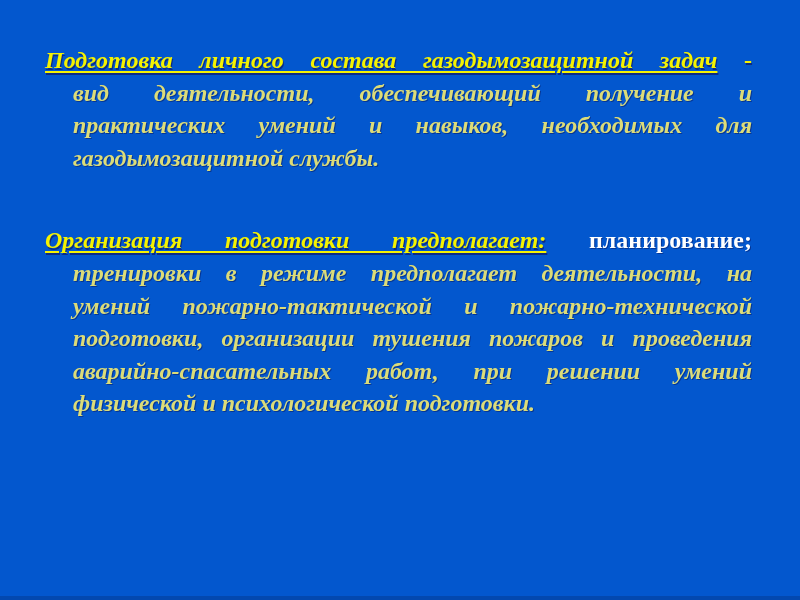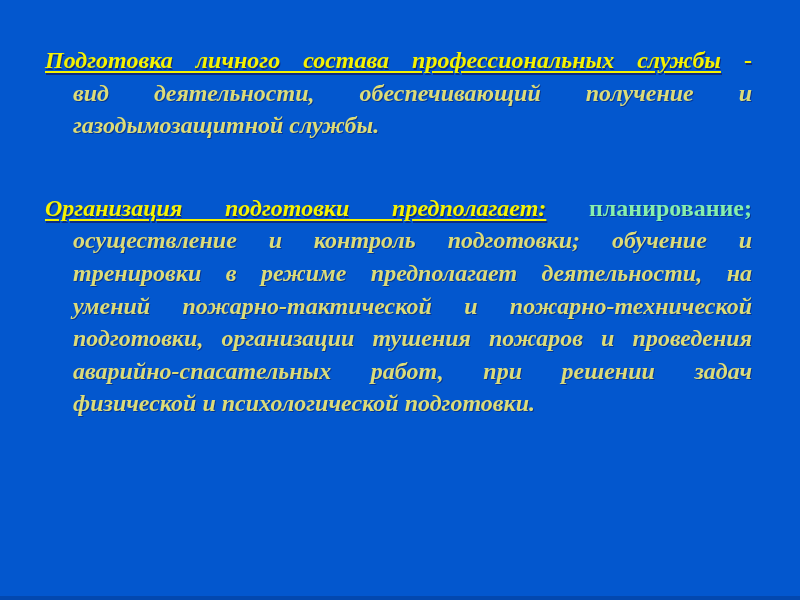--- a/index.html
+++ b/index.html
@@ -61,42 +61,42 @@
     text-decoration: underline;
     text-decoration-thickness: 2px;
     text-underline-offset: 3px;
     text-shadow: 1px 2px 0 rgba(15, 30, 110, 0.75);
   }
   .term-tail-bright {
     color: #F5F200;
     text-shadow: 1px 2px 0 rgba(15, 30, 110, 0.75);
   }
   .term-tail-body {
-    color: #86efac;
+    color: #ffffff;
     font-style: normal;
     text-decoration: none;
   }
 </style>
 </head>
 <body>
 
 <div class="slide">
   <div class="content">
 
     <div class="para para1">
-      <div class="line first"><span class="term-heading">Подготовка личного состава профессиональных службы</span><span class="term-tail-bright"> -</span></div>
+      <div class="line first"><span class="term-heading">Подготовка личного состава газодымозащитной задач</span><span class="term-tail-bright"> -</span></div>
       <div class="line wrapped">вид деятельности, обеспечивающий получение и</div>
+      <div class="line wrapped">практических умений и навыков, необходимых для</div>
       <div class="line wrapped last">газодымозащитной службы.</div>
     </div>
 
     <div class="para para2">
       <div class="line first"><span class="term-heading">Организация подготовки предполагает:</span><span class="term-tail-body"> планирование;</span></div>
-      <div class="line wrapped">осуществление и контроль подготовки; обучение и</div>
       <div class="line wrapped">тренировки в режиме предполагает деятельности, на</div>
       <div class="line wrapped">умений пожарно-тактической и пожарно-технической</div>
       <div class="line wrapped">подготовки, организации тушения пожаров и проведения</div>
-      <div class="line wrapped">аварийно-спасательных работ, при решении задач</div>
+      <div class="line wrapped">аварийно-спасательных работ, при решении умений</div>
       <div class="line wrapped last">физической и психологической подготовки.</div>
     </div>
 
   </div>
   <div class="bottom-strip"></div>
 </div>
 
 </body></html>

